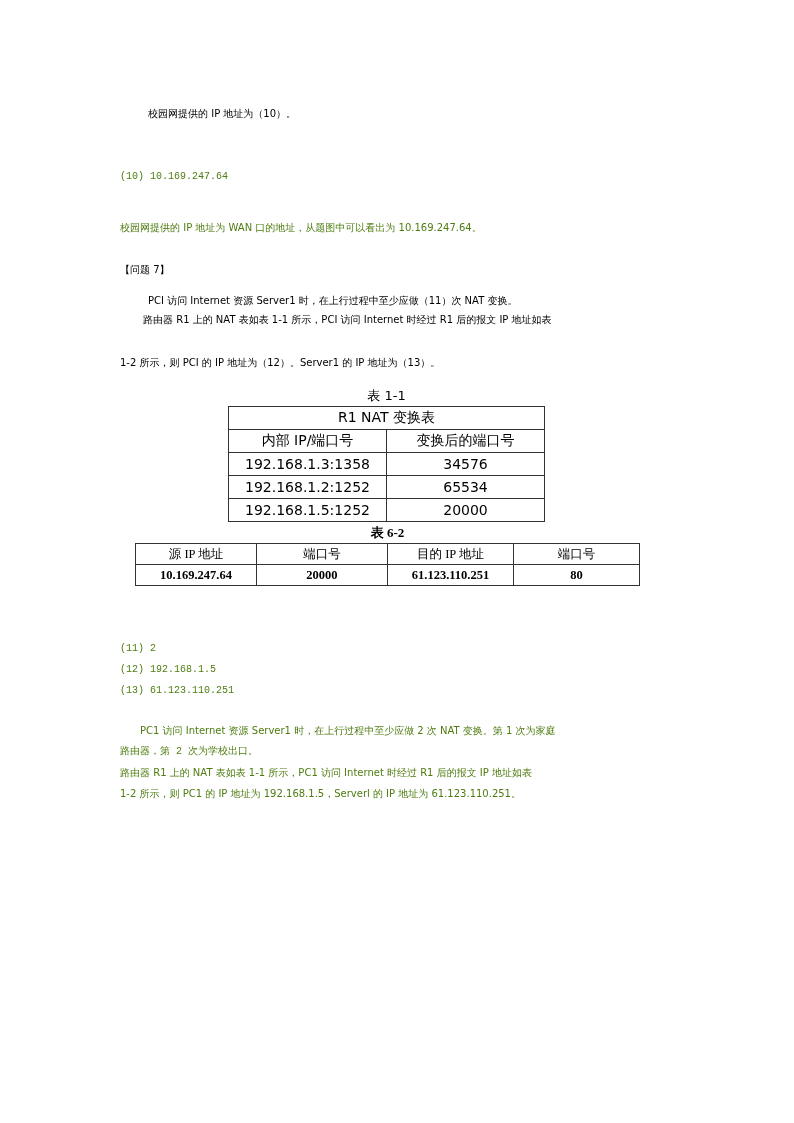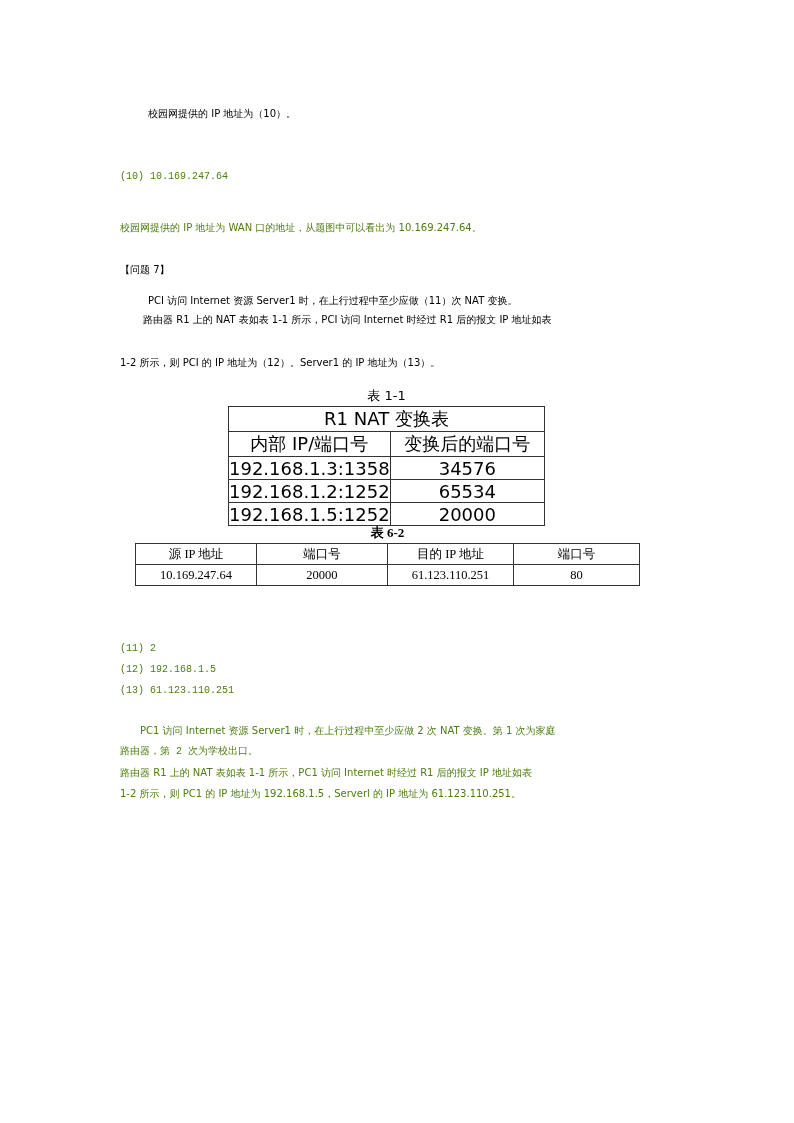--- a/index.html
+++ b/index.html
@@ -5,27 +5,27 @@
     html, body { margin: 0; padding: 0; background: #ffffff; }
     body { width: 794px; height: 1123px; position: relative; overflow: hidden;
            font-family: "DejaVu Sans", "Liberation Sans", sans-serif; color: #000; }
     .line { position: absolute; white-space: nowrap; font-size: 10px; line-height: 16px; }
     .red { color: #4d7c0f; font-size: 10px; }
     .mono { font-family: "Liberation Mono", "DejaVu Sans Mono", monospace; }
     .bold { font-weight: normal; }
     .caption { position: absolute; font-size: 13px; line-height: 16px; text-align: center; white-space: nowrap; }
     .caption.serif { font-family: "Liberation Serif", "DejaVu Serif", serif; font-weight: bold; }
     table { position: absolute; border-collapse: collapse; }
-    #t11 { left: 228px; top: 406px; width: 317px; font-size: 18px; }
+    #t11 { left: 228px; top: 406px; width: 317px; font-size: 14px; }
     #t11 td { border: 1px solid #333; height: 22px; text-align: center; padding: 0; }
     #t12 { left: 135px; top: 543px; width: 505px; font-size: 12.5px;
            font-family: "Liberation Serif", "DejaVu Serif", serif; }
     #t12 td { border: 1.5px solid #333; height: 20px; text-align: center; padding: 0; }
     #t12 tr.head td { font-weight: normal; }
-    #t12 tr.body td { font-weight: normal; }
+    #t12 tr.body td { font-weight: bold; }
   </style>
 </head>
 <body>
 
 <div class="line" style="left:148px; top:106px;">校园网提供的 IP 地址为（10）。</div>
 <div class="line red mono" style="left:120px; top:169px;">(10) 10.169.247.64</div>
 <div class="line red" style="left:120px; top:220px;">校园网提供的 IP 地址为 WAN 口的地址，从题图中可以看出为 10.169.247.64。</div>
 
 <div class="line bold" style="left:120px; top:262px;">【问题 7】</div>
 

